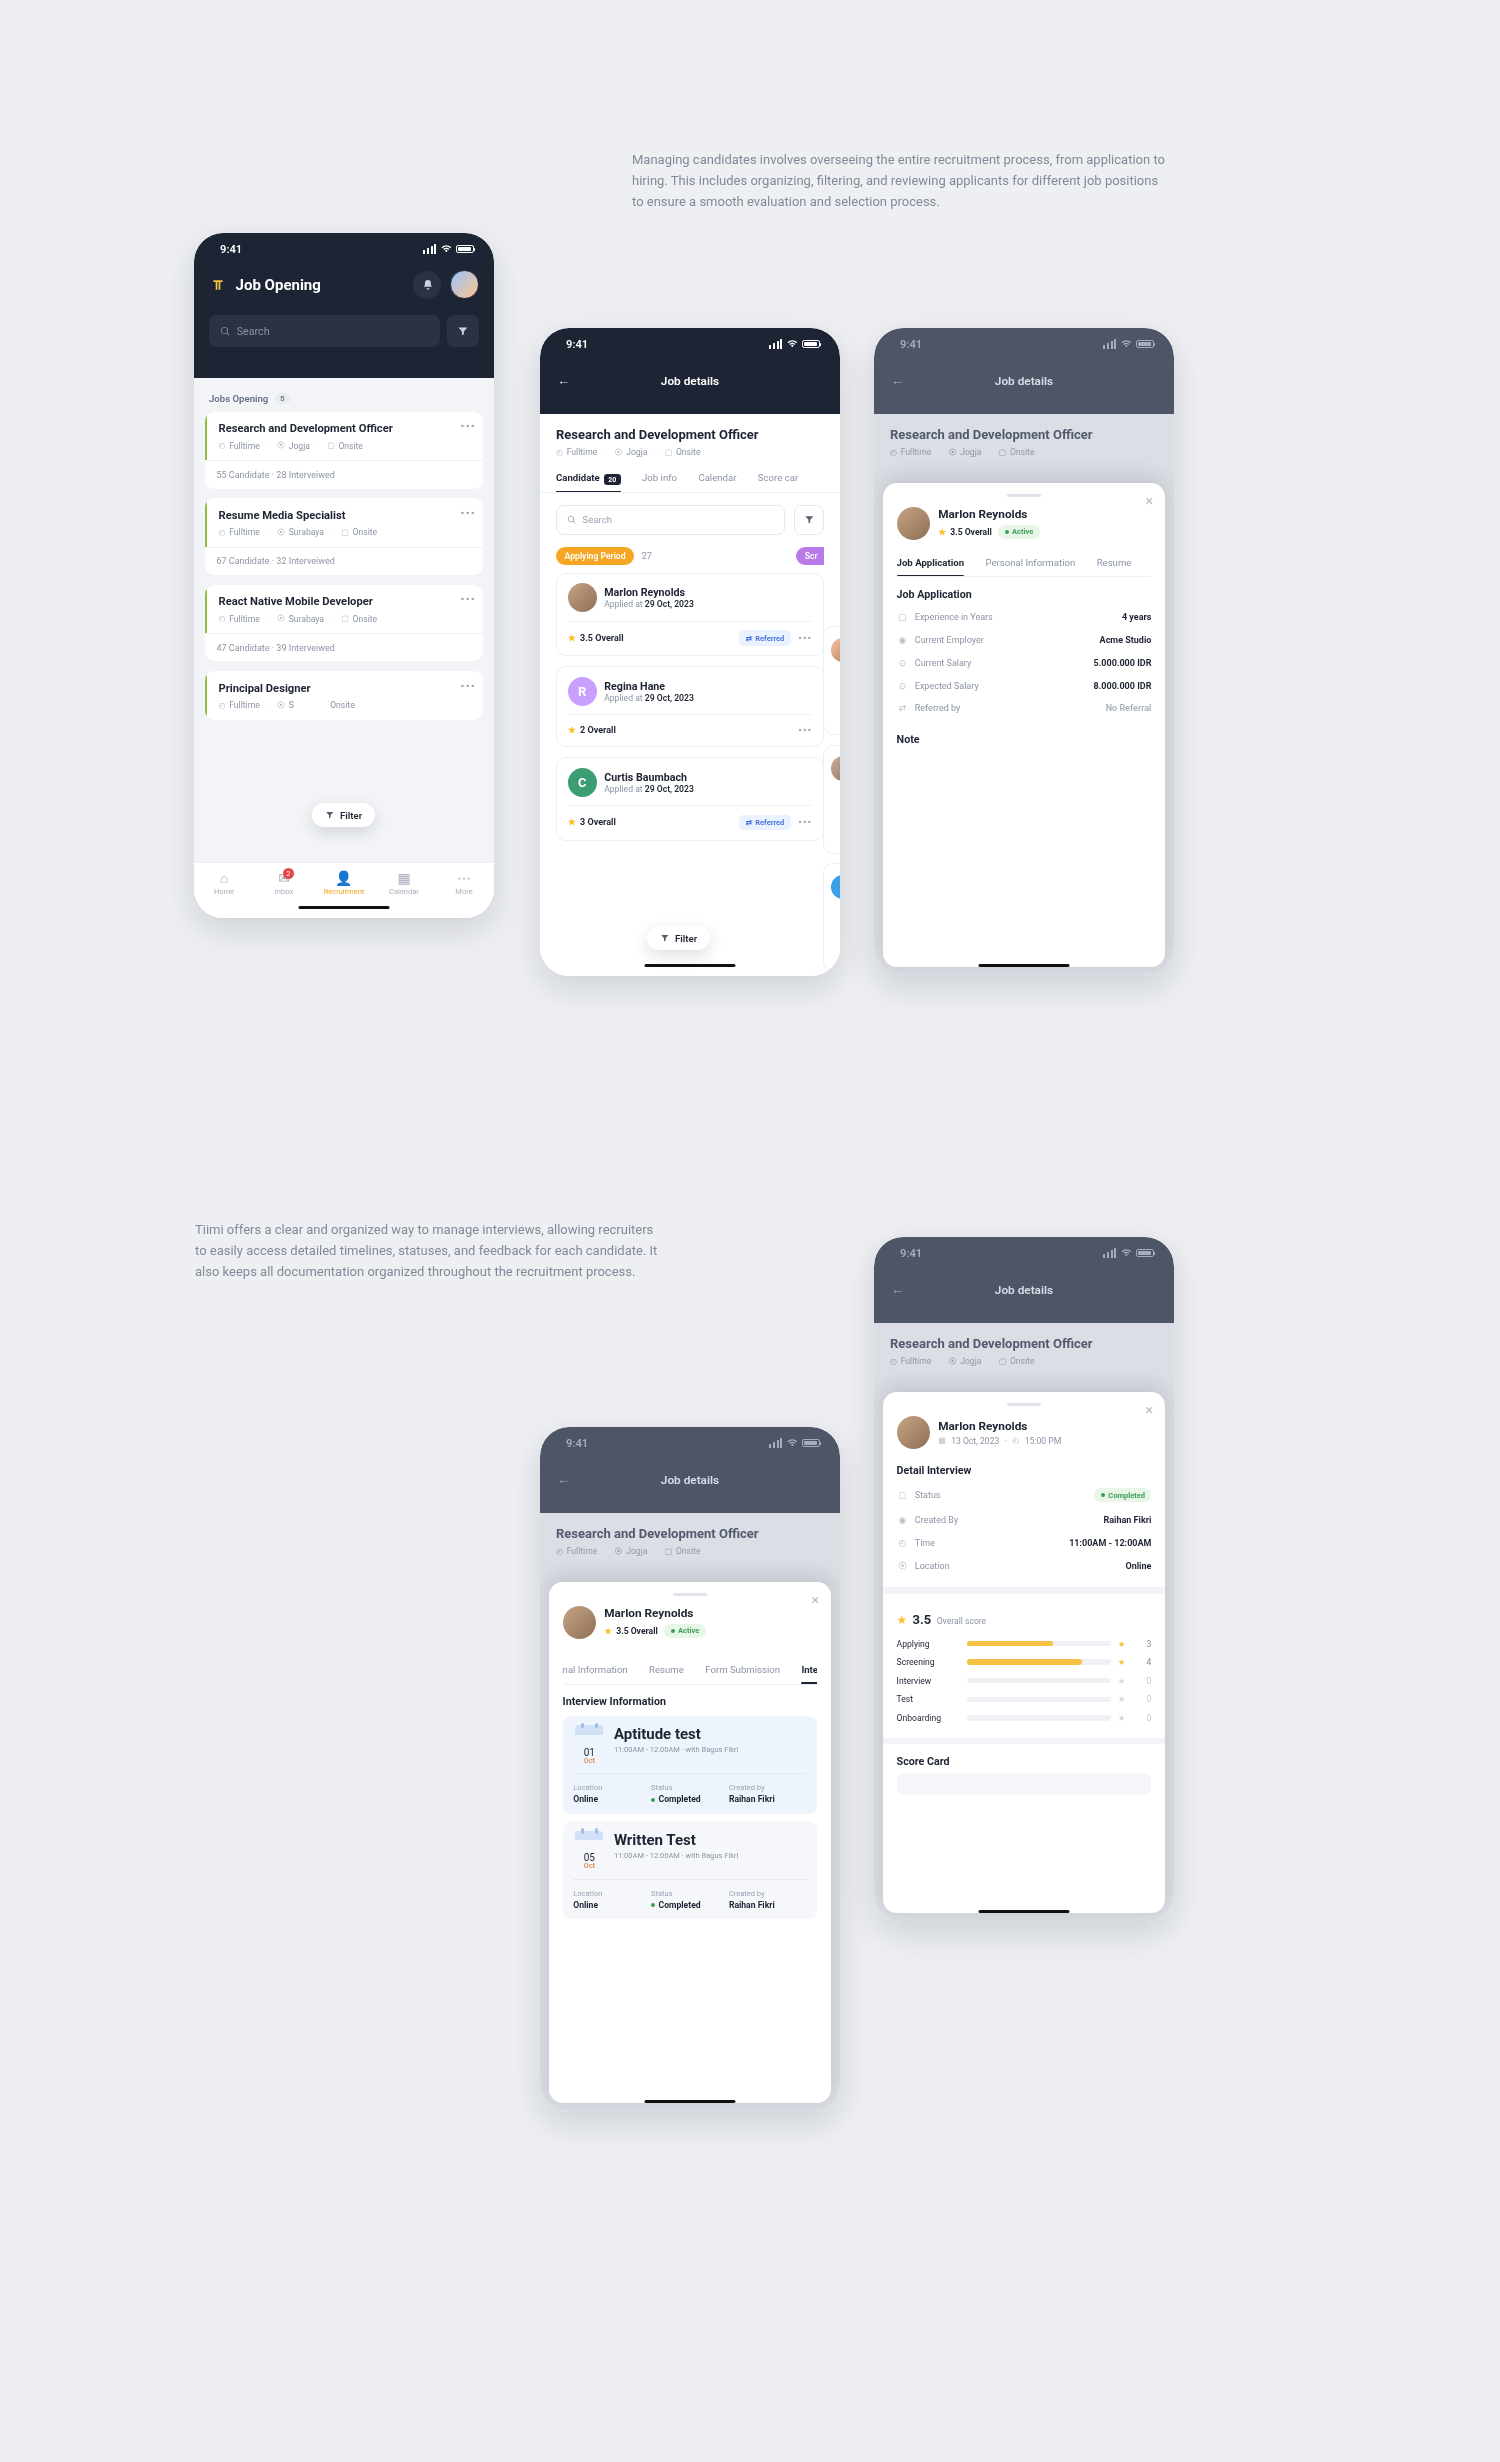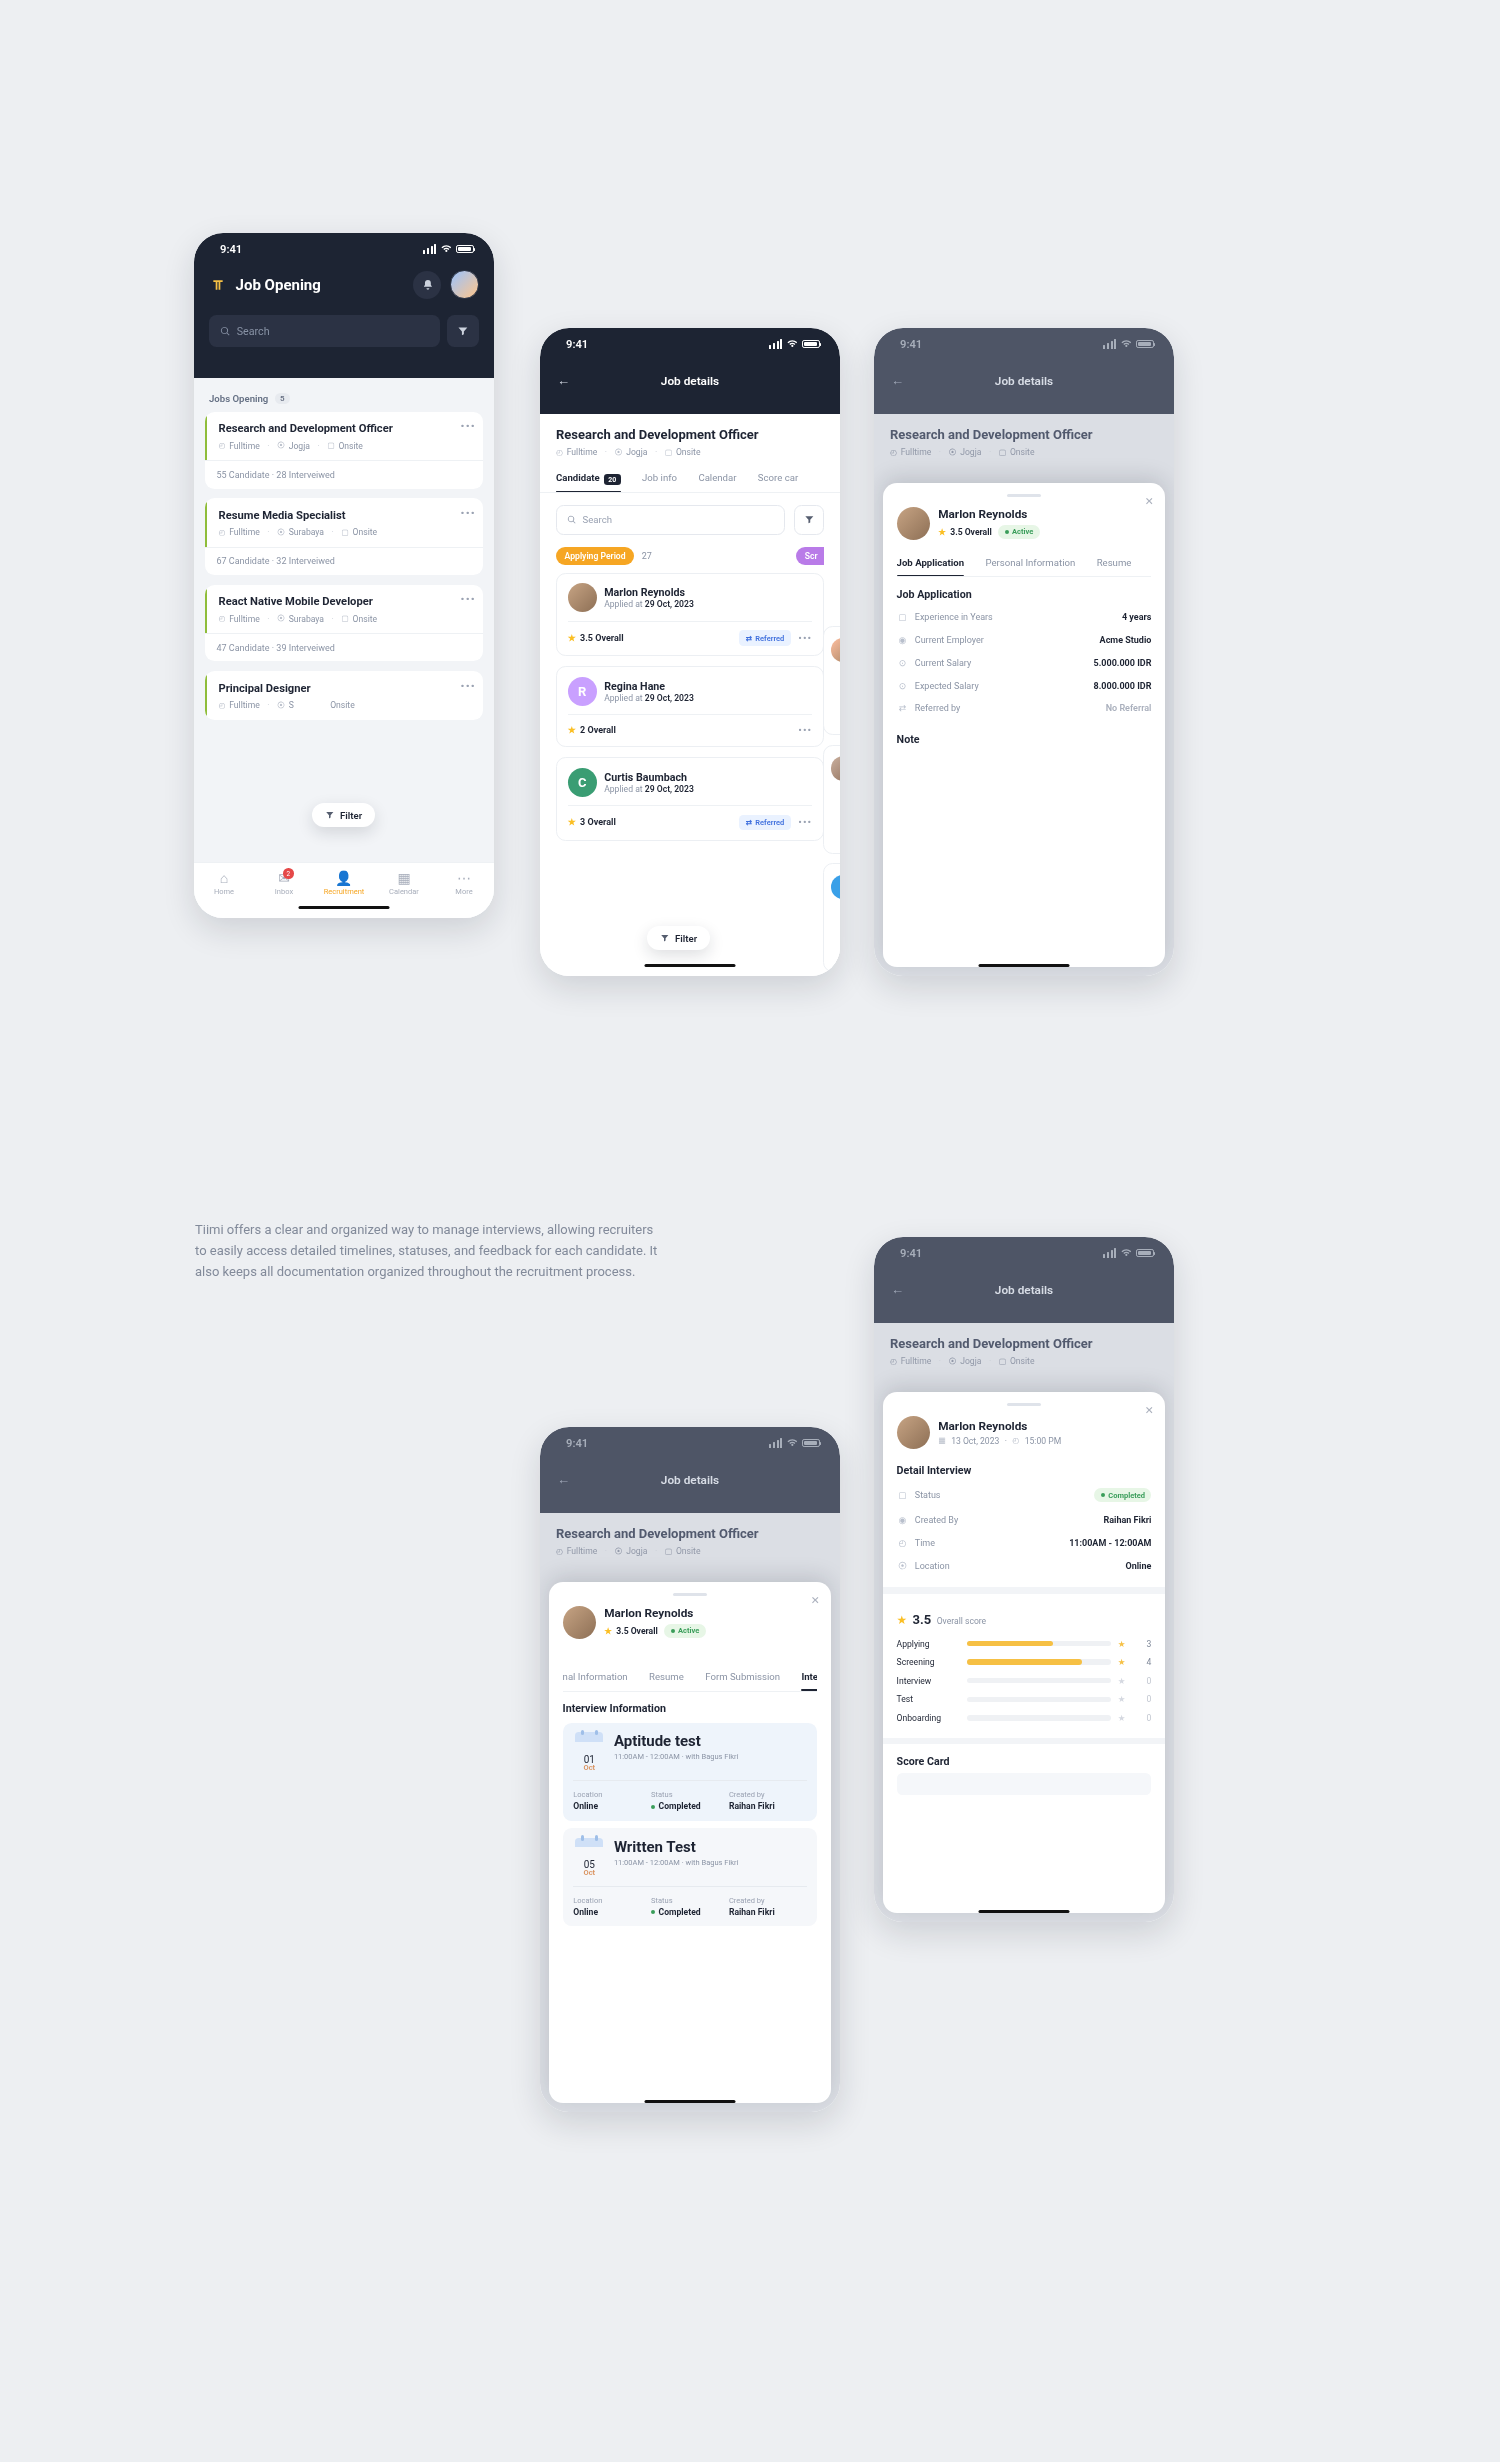--- a/index.html
+++ b/index.html
@@ -199,20 +199,21 @@
 
   .divider{height:6.4px;background:#f2f4f7;margin:10.7px -14px;}
 
   svg{display:block}
 </style>
 </head>
 <body>
 
 <div class="canvas">
 
+  <div class="desc desc-1">Managing candidates involves overseeing the entire recruitment process, from application to hiring. This includes organizing, filtering, and reviewing applicants for different job positions to ensure a smooth evaluation and selection process.</div>
   <div class="desc desc-2">Tiimi offers a clear and organized way to manage interviews, allowing recruiters to easily access detailed timelines, statuses, and feedback for each candidate. It also keeps all documentation organized throughout the recruitment process.</div>
 
   <div class="phone tall" style="top:233px;left:194px;">
     <div class="a-head">
       <div class="statusbar dark">
         <span>9:41</span>
         <span class="right">
           <span class="signal">
               <span></span>
               <span></span>
@@ -735,21 +736,21 @@
                 <span class="star">★</span>
                 <span>3.5 Overall</span>
               </span>
             <span class="status-pill">
                 <span>Active</span>
               </span>
           </div>
         </div>
       </div>
 
-      <div class="tabs" style="padding:0;margin-top:27px;">
+      <div class="tabs" style="padding:0;margin-top:20px;">
         <div class="tab">nal Information</div>
         <div class="tab">Resume</div>
         <div class="tab">Form Submission</div>
         <div class="tab active">Interview</div>
       </div>
 
       <div class="sect-title">Interview Information</div>
 
       <div class="int-card active">
         <div class="int-head">

